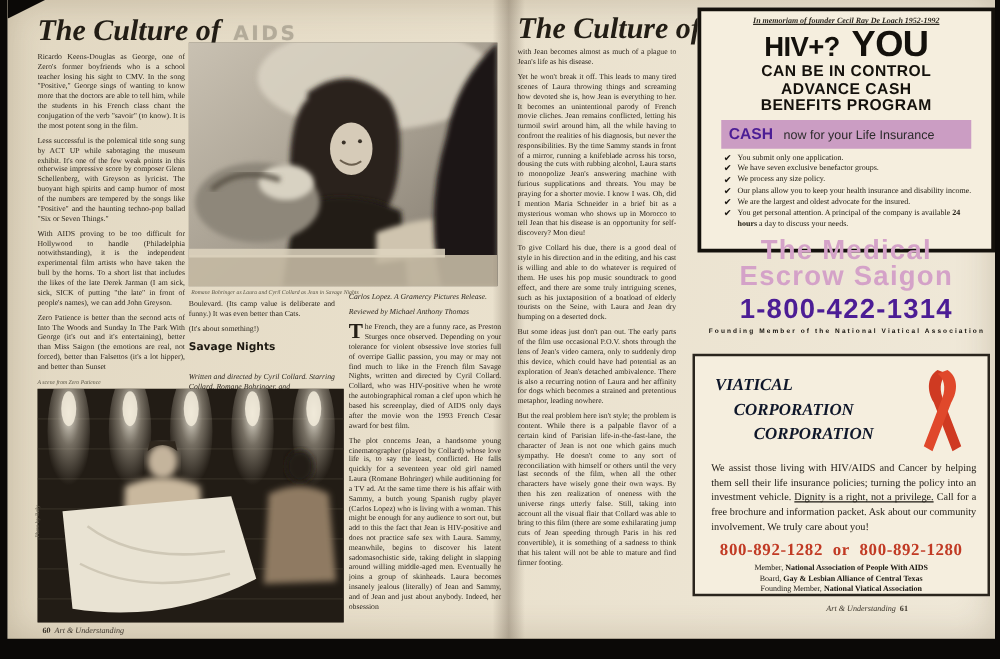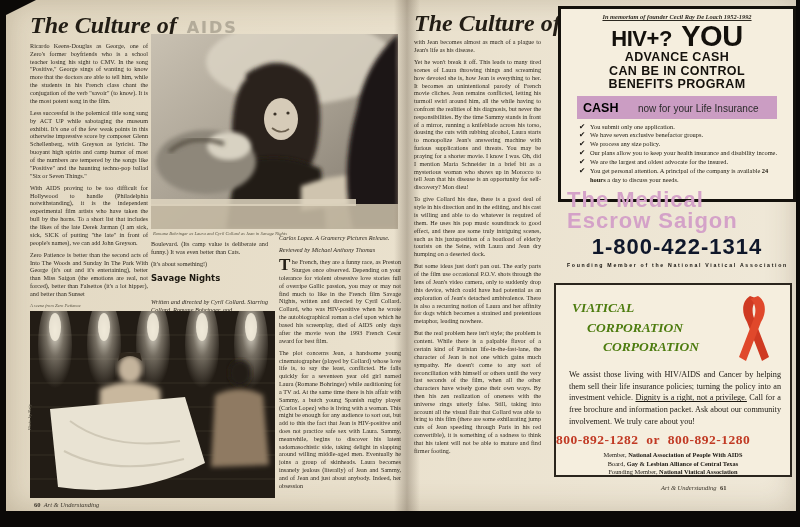--- a/index.html
+++ b/index.html
@@ -46,45 +46,45 @@
     border:3px solid #14110c;background:#f5eede;box-sizing:border-box;
     padding:3px 6px;font-family:"Liberation Sans",sans-serif;}
   .memoriam{text-align:center;font-family:"Liberation Serif",serif;font-style:italic;
     font-weight:bold;font-size:6.4px;color:#2c2820;text-decoration:underline;margin-top:1px;}
   .hiv-line{text-align:center;margin-top:2px;line-height:1;color:#14110c;white-space:nowrap;}
   .hiv-q{font-weight:800;font-size:22px;letter-spacing:-0.5px;}
   .hiv-you{font-weight:800;font-size:29px;letter-spacing:-0.5px;margin-left:5px;}
   .ad1-sub{text-align:center;font-weight:bold;font-size:12.5px;line-height:1.08;
     color:#14110c;letter-spacing:.4px;}
   .cash-band{margin:4px 10px 4px 10px;background:#cb9dc3;padding:2px 6px 3px 6px;white-space:nowrap;}
-  .cash-word{font-weight:800;font-size:12.5px;color:#000000;}
-  .cash-rest{font-size:10px;color:#2b2b2b;margin-left:15px;}
+  .cash-word{font-weight:800;font-size:12.5px;color:#4c1d95;}
+  .cash-rest{font-size:10px;color:#2b2b2b;margin-left:4px;}
   .bullets{margin:2px 2px 0 12px;font-family:"Liberation Serif",serif;}
   .brow{position:relative;padding-left:11px;font-size:6.4px;line-height:1.4;color:#242015;text-align:left;}
   .chk{position:absolute;left:0;top:-1px;font-family:"DejaVu Sans",sans-serif;
     font-weight:bold;font-size:7.5px;color:#14110c;}
-  .company{font-weight:bold;font-size:22px;line-height:.95;
+  .company{text-align:center;font-weight:bold;font-size:22px;line-height:.95;
     color:#d4a2c8;letter-spacing:1px;margin-top:5px;}
-  .phone1{text-align:center;font-weight:800;font-size:22px;color:#0f172a;
+  .phone1{text-align:center;font-weight:800;font-size:22px;color:#4c1d95;
     letter-spacing:1px;margin-top:2px;}
   .founding{text-align:center;font-weight:bold;font-size:5.2px;letter-spacing:1.7px;
     color:#14110c;margin-top:2px;white-space:nowrap;}
 
   
   .ad2{position:absolute;left:548px;top:283px;width:238px;height:194px;
     border:2px solid #2a251d;background:#f5eede;box-sizing:border-box;}
   .viat-name{position:absolute;left:16px;top:13px;font-style:italic;font-weight:bold;
-    font-size:13.5px;line-height:1.45;color:#4d7c0f;}
+    font-size:13.5px;line-height:1.45;color:#0f172a;}
   .viat-name .l2{margin-left:15px;}
   .viat-name .l3{margin-left:31px;}
   .ribbon{position:absolute;right:18px;top:8px;width:36px;height:74px;}
   .viat-body{position:absolute;left:13px;top:84px;width:212px;font-weight:normal;
     font-size:8.2px;line-height:1.42;text-align:justify;color:#1c1812;}
   .viat-body .uline{text-decoration:underline;}
-  .phones2{position:absolute;left:0;top:147px;width:100%;
+  .phones2{position:absolute;left:0;top:147px;width:100%;text-align:center;
     font-weight:bold;font-size:13.5px;color:#c13a24;letter-spacing:.5px;word-spacing:4px;}
   .memberships{position:absolute;left:0;top:166px;width:100%;text-align:center;
     font-size:6.4px;line-height:1.35;color:#1c1812;}
 </style>
 </head>
 <body>
 
 <div class="paper">
   <div class="corner-shadow"></div>
 
@@ -209,22 +209,22 @@
     <p>But some ideas just don't pan out. The early parts of the film use occasional P.O.V. shots through the lens of Jean's video camera, only to suddenly drop this device, which could have had potential as an exploration of Jean's detached ambivalence. There is also a recurring notion of Laura and her affinity for dogs which becomes a strained and pretentious metaphor, leading nowhere.</p>
     <p>But the real problem here isn't style; the problem is content. While there is a palpable flavor of a certain kind of Parisian life-in-the-fast-lane, the character of Jean is not one which gains much sympathy. He doesn't come to any sort of reconciliation with himself or others until the very last seconds of the film, when all the other characters have wisely gone their own ways. By then his zen realization of oneness with the universe rings utterly false. Still, taking into account all the visual flair that Collard was able to bring to this film (there are some exhilarating jump cuts of Jean speeding through Paris in his red convertible), it is something of a sadness to think that his talent will not be able to mature and find firmer footing.</p>
   </div>
 
   <div class="ad1">
     <div class="memoriam">In memoriam of founder Cecil Ray De Loach 1952-1992</div>
     <div class="hiv-line">
       <span class="hiv-q">HIV+?</span>
       <span class="hiv-you">YOU</span>
     </div>
+    <div class="ad1-sub">CAN BE IN CONTROL</div>
     <div class="ad1-sub">ADVANCE CASH</div>
-    <div class="ad1-sub">CAN BE IN CONTROL</div>
     <div class="ad1-sub">BENEFITS PROGRAM</div>
     <div class="cash-band">
       <span class="cash-word">CASH</span>
       <span class="cash-rest">now for your Life Insurance</span>
     </div>
     <div class="bullets">
       <div class="brow">
         <span class="chk">✔</span>
         <span>You submit only one application.</span></div>
       <div class="brow">

